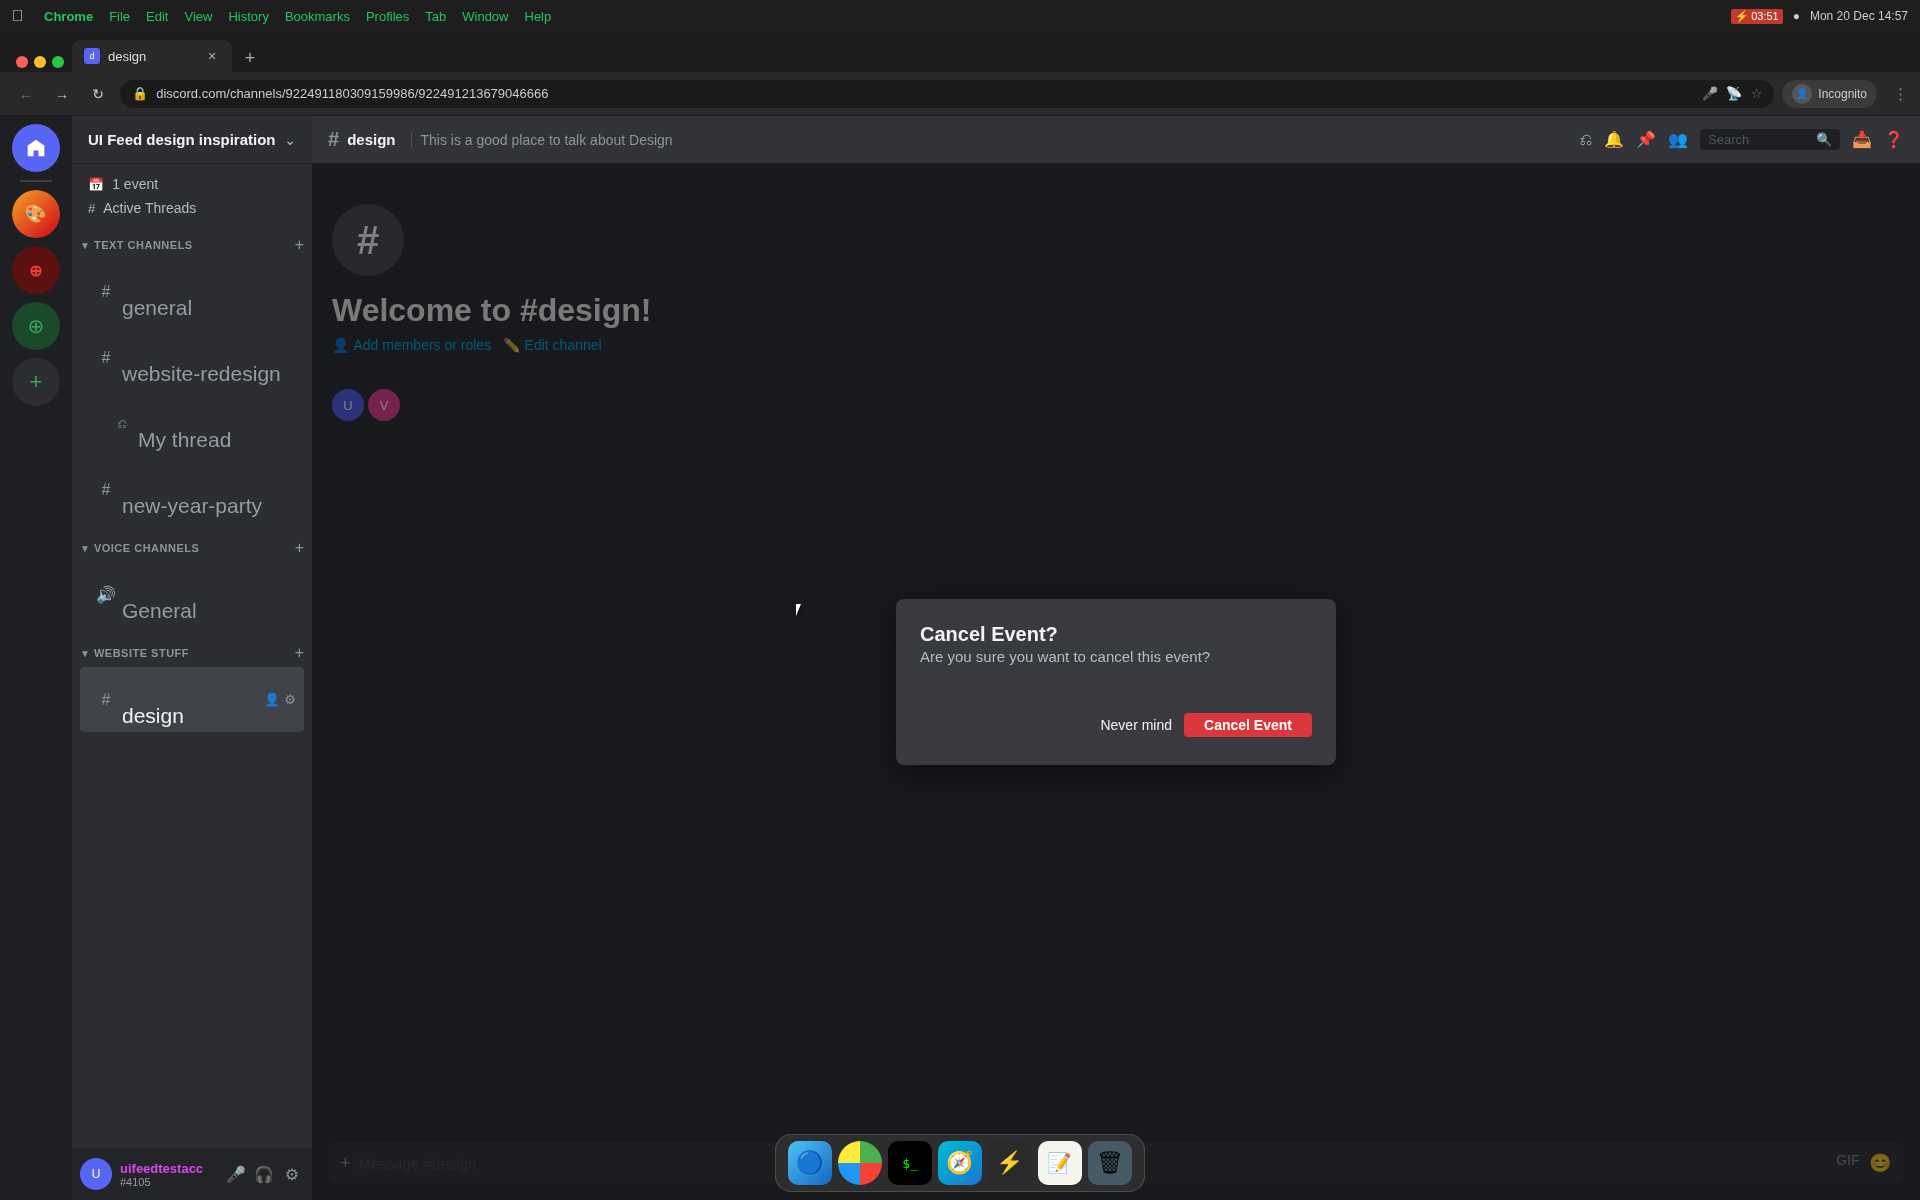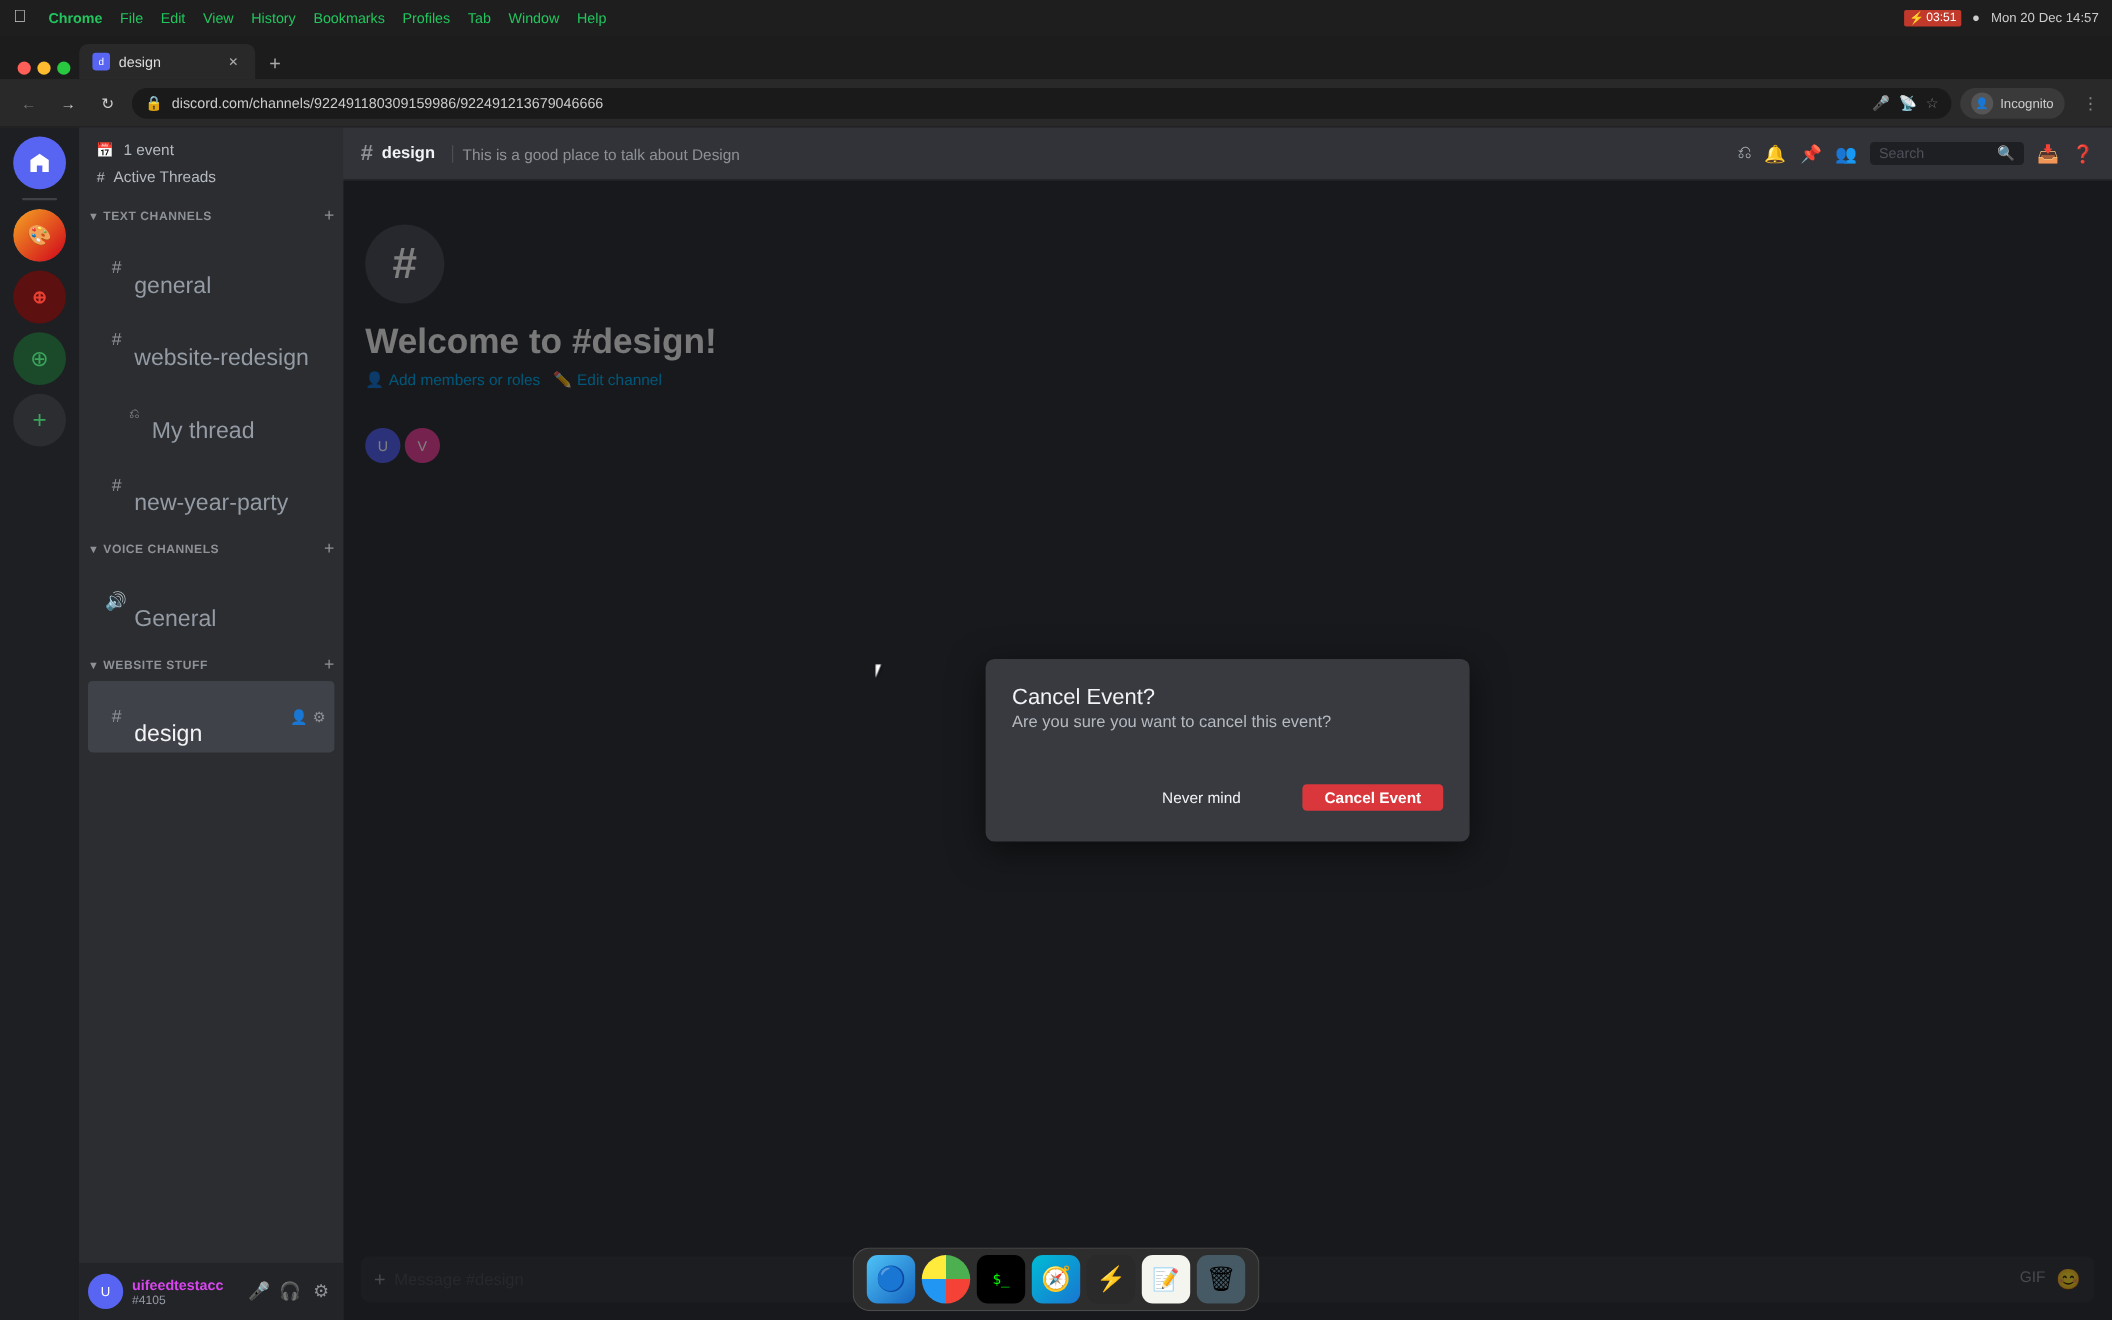--- a/index.html
+++ b/index.html
@@ -636,21 +636,21 @@
     }
     .modal-dialog {
       background: #383a40;
       border-radius: 8px;
       width: 440px;
       padding: 24px;
       box-shadow: 0 8px 32px rgba(0,0,0,0.5);
     }
     .modal-title {
       font-size: 20px;
-      font-weight: 400;
+      font-weight: 700;
       color: #f2f3f5;
     }
     .modal-body {
       font-size: 15px;
       color: #b5bac1;
       margin-bottom: 40px;
       line-height: 1.5;
     }
     .modal-footer {
       display: flex;
@@ -668,21 +668,20 @@
     }
     .btn-cancel-event {
       background: #da373c;
       border: none;
       color: white;
       font-size: 14px;
       font-weight: 600;
       cursor: pointer;
       padding: 4px 20px;
       border-radius: 4px;
-      margin-left: 44px;
     }
 
     
     .macos-dock {
       position: fixed;
       bottom: 8px;
       left: 50%;
       transform: translateX(-50%);
       background: rgba(50,50,50,0.8);
       backdrop-filter: blur(8px);
@@ -814,20 +813,24 @@
       <div class="server-item guild" style="background:#5c1010;">
         <span style="color:#eb4034;font-size:16px;font-weight:700;">⊕</span>
       </div>
       <div class="server-item guild" style="background:#1a4a2a;">
         <span style="color:#3ba55c;font-size:20px;">⊕</span>
       </div>
       <div class="server-add">+</div>
     </div>
 
     <div class="channel-sidebar">
+      <div class="server-header">
+        <span class="server-header-name">UI Feed design inspiration</span>
+        <span class="server-header-icon">⌄</span>
+      </div>
       <div class="channel-list">
 
         <div class="channel-section-item">
           <span class="icon">📅</span>
           <span class="label">1 event</span>
         </div>
         <div class="channel-section-item">
           <span class="icon">#</span>
           <span class="label">Active Threads</span>
         </div>

